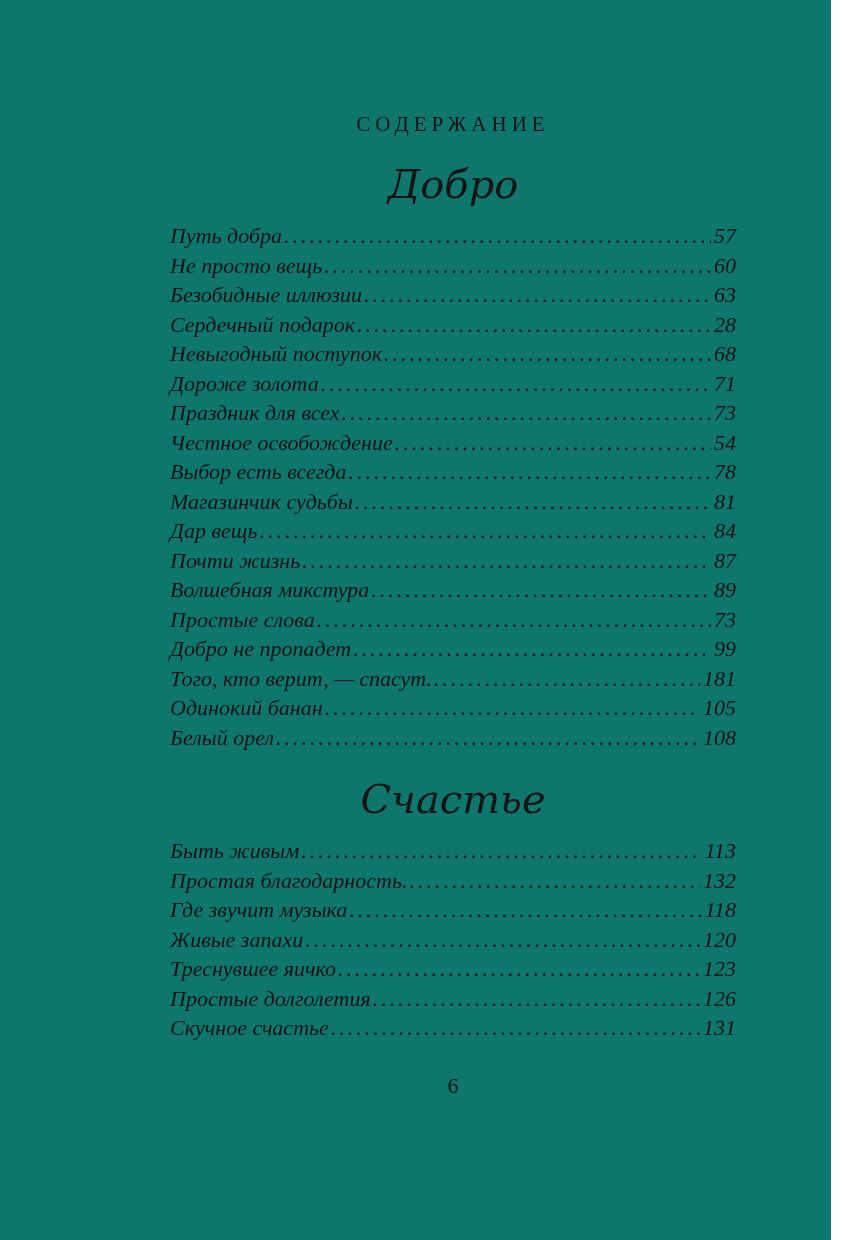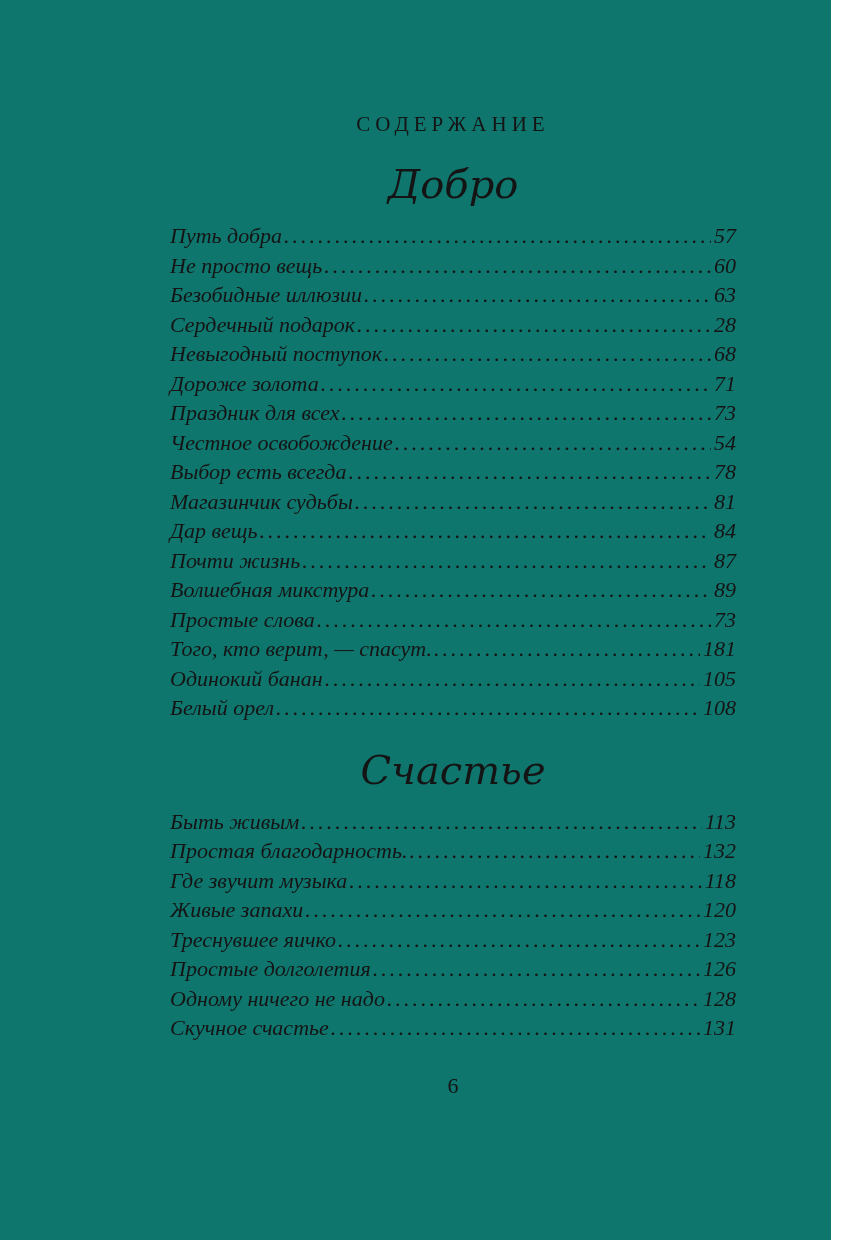--- a/index.html
+++ b/index.html
@@ -144,20 +144,25 @@
             <span class="row-title">Волшебная микстура</span>
             <span class="leader"></span>
             <span class="pagenum">89</span>
           </div>
           <div class="row">
             <span class="row-title">Простые слова</span>
             <span class="leader"></span>
             <span class="pagenum">73</span>
           </div>
           <div class="row">
+            <span class="row-title">Добро не пропадет</span>
+            <span class="leader"></span>
+            <span class="pagenum">99</span>
+          </div>
+          <div class="row">
             <span class="row-title">Того, кто верит, — спасут.</span>
             <span class="leader"></span>
             <span class="pagenum">181</span>
           </div>
           <div class="row">
             <span class="row-title">Одинокий банан</span>
             <span class="leader"></span>
             <span class="pagenum">105</span>
           </div>
           <div class="row">
@@ -190,25 +195,20 @@
           </div>
           <div class="row">
             <span class="row-title">Треснувшее яичко</span>
             <span class="leader"></span>
             <span class="pagenum">123</span>
           </div>
           <div class="row">
             <span class="row-title">Простые долголетия</span>
             <span class="leader"></span>
             <span class="pagenum">126</span>
-          </div>
-          <div class="row">
-            <span class="row-title">Одному ничего не надо</span>
-            <span class="leader"></span>
-            <span class="pagenum">128</span>
           </div>
           <div class="row">
             <span class="row-title">Скучное счастье</span>
             <span class="leader"></span>
             <span class="pagenum">131</span>
           </div>
         </div>
       </div>
     <div class="page-footer">6</div>
   </div>

